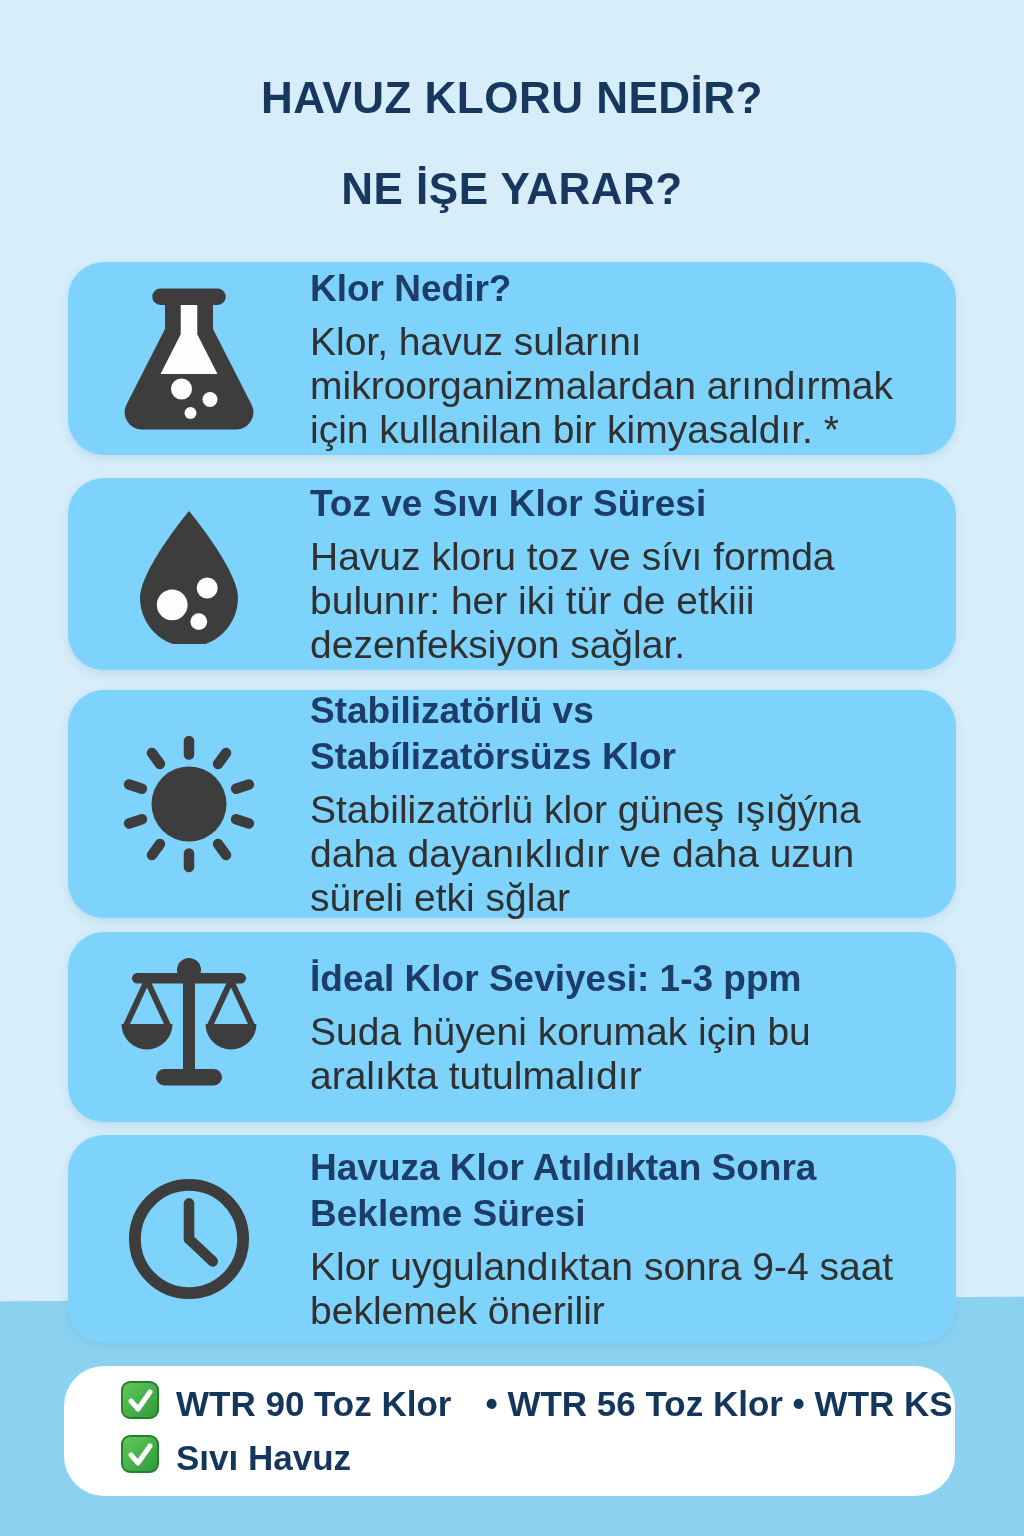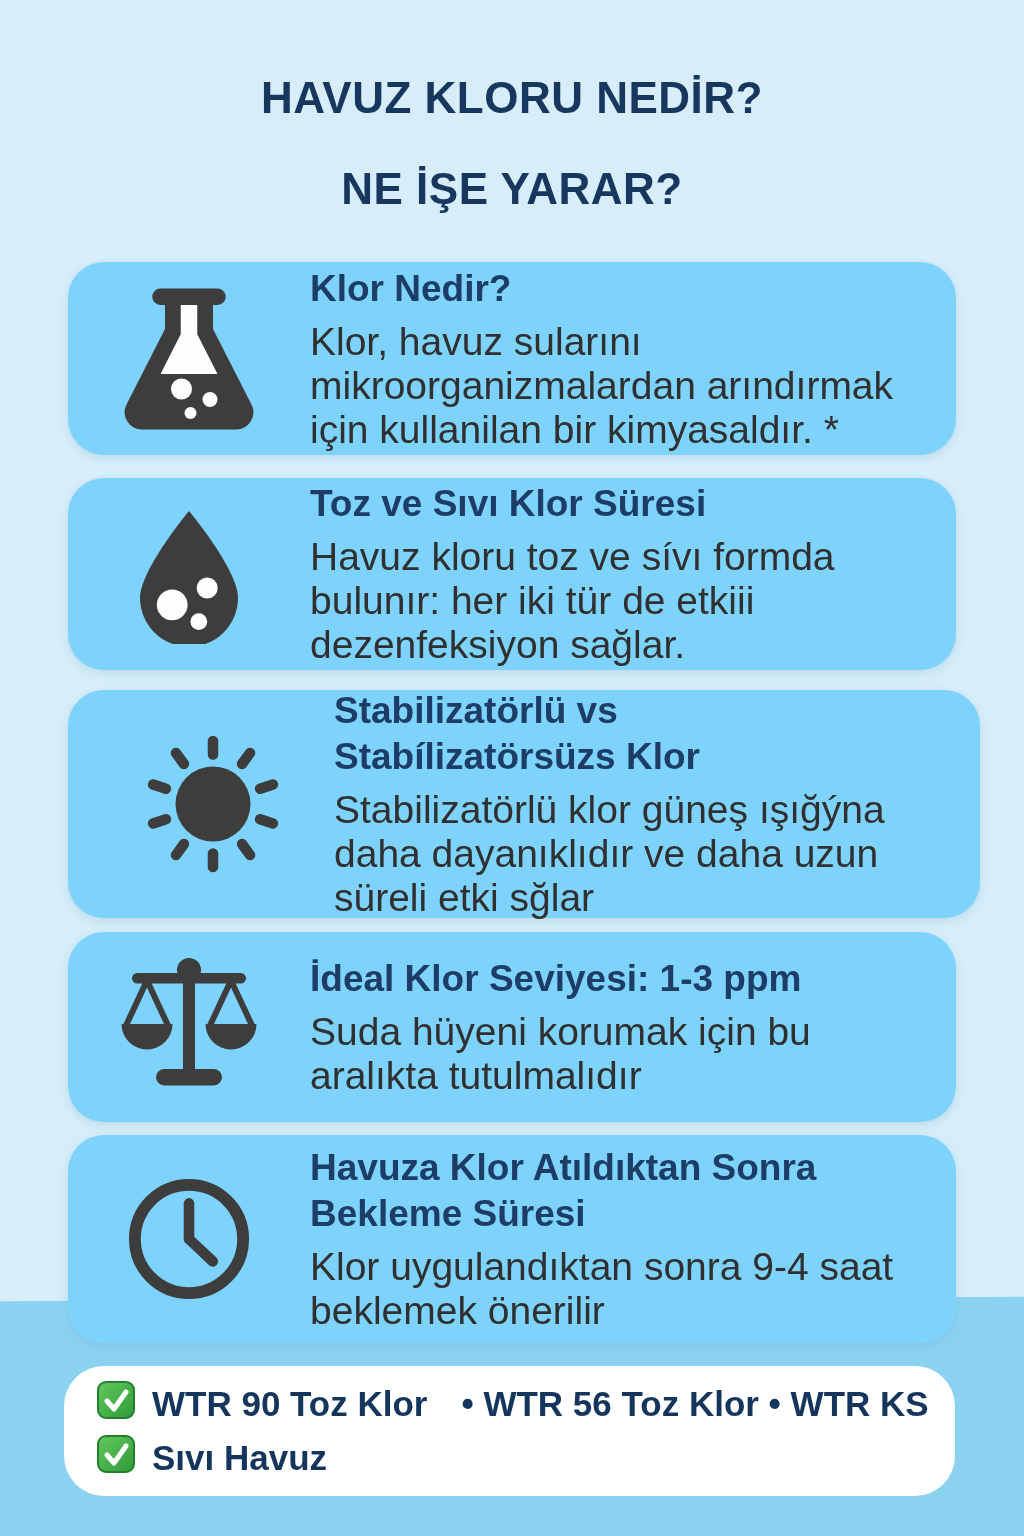--- a/index.html
+++ b/index.html
@@ -19,42 +19,42 @@
     font-size:44px;line-height:91px;letter-spacing:0.5px;
   }
   .card{
     position:absolute;left:68px;width:888px;
     background:#7dd3fc;border-radius:36px;
     box-shadow:0 3px 10px rgba(110,160,195,.28);
     display:flex;align-items:center;
   }
   .card-1{top:262px;height:193px;}
   .card-2{top:478px;height:192px;}
-  .card-3{top:690px;height:228px;padding-left:24px;}
+  .card-3{top:690px;height:228px;}
   .card-4{top:932px;height:190px;align-items:center;}
   .card-5{top:1135px;height:208px;}
   .icon-box{
     flex:0 0 150px;margin-left:46px;
     display:flex;align-items:center;justify-content:center;
   }
   .icon-box svg{display:block;}
   .card-text{margin-left:46px;margin-right:28px;max-width:620px;}
   .card-heading{
     color:#1e3d66;font-weight:bold;font-size:37px;line-height:46px;
     margin-bottom:8px;
   }
   .card-heading div:empty{display:none;}
   .card-body{
     color:#303030;font-size:39px;line-height:44px;
   }
   .footer-card{
     position:absolute;left:64px;top:1366px;width:891px;height:130px;
     background:#ffffff;border-radius:40px;
     display:flex;flex-direction:column;justify-content:center;
-    padding-left:32px;box-sizing:border-box;gap:6px;
+    padding-left:56px;box-sizing:border-box;gap:6px;
   }
   .footer-row{display:flex;align-items:center;color:#15365c;font-weight:bold;font-size:35px;}
   .footer-row .check{margin-right:16px;flex:0 0 auto;}
   .footer-sep-gap{margin-left:34px;}
   .ic{fill:#3d3d3d;stroke:none;}
   .ic-stroke{stroke:#3d3d3d;fill:none;}
 </style>
 </head>
 <body>
 

